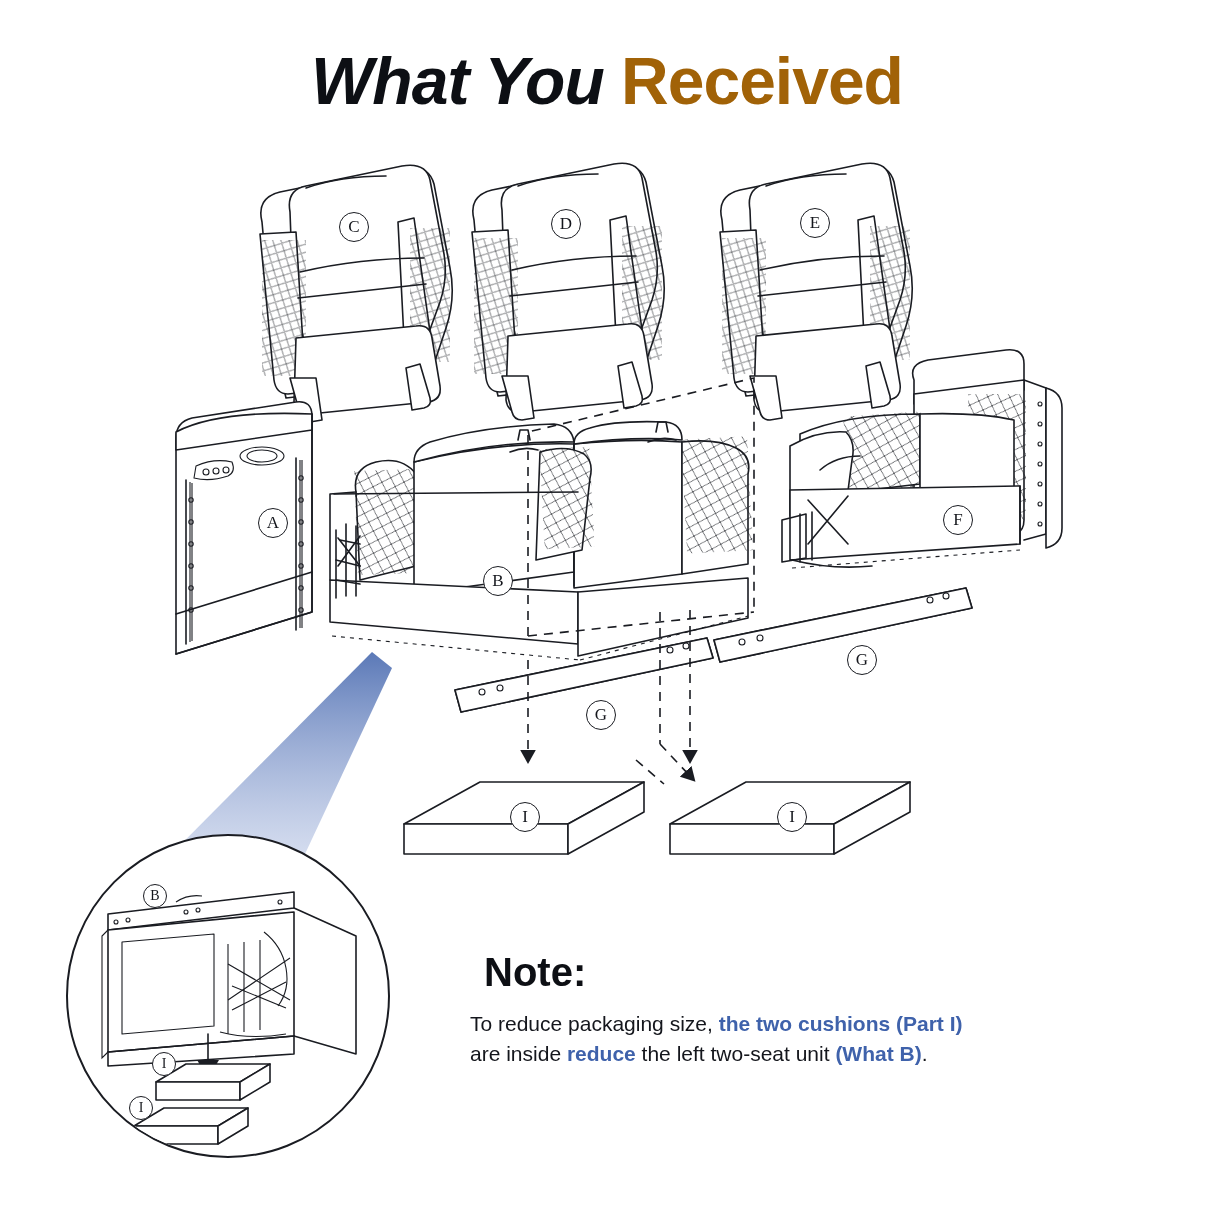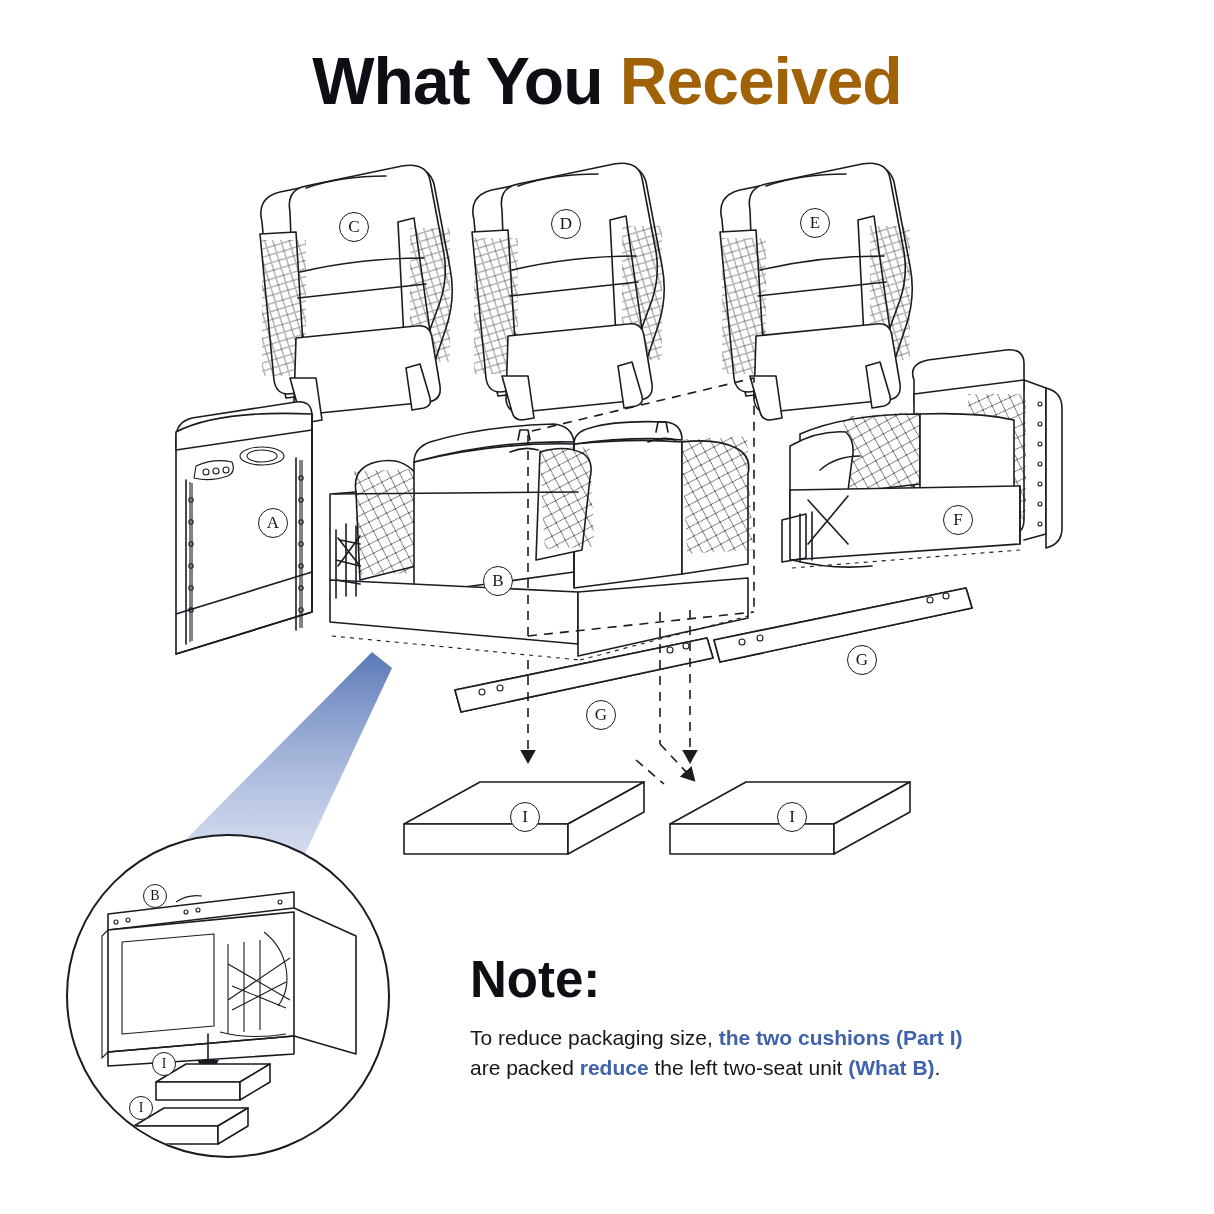--- a/index.html
+++ b/index.html
@@ -14,21 +14,21 @@
   .stage{position:absolute;inset:0;}
 
   
   #title{
     position:absolute;left:0;top:48px;width:1214px;
     text-align:center;
     font-size:66px;line-height:1;
     font-weight:bold;
     letter-spacing:-1px;
   }
-  #title .t1{color:#0d0f14;}
+  #title .t1{color:#0d0f14;font-style:italic;}
   #title .t2{color:#a16207;}
 
   
   svg.art{position:absolute;left:0;top:0;width:1214px;height:1214px;}
   .ln{fill:none;stroke:#1a1c22;stroke-width:1.6;stroke-linejoin:round;stroke-linecap:round;}
   .ln-t{fill:none;stroke:#1a1c22;stroke-width:1.1;}
   .fillw{fill:#ffffff;stroke:#1a1c22;stroke-width:1.6;stroke-linejoin:round;}
   .fillw-t{fill:#ffffff;stroke:#1a1c22;stroke-width:1.1;stroke-linejoin:round;}
   .dash{fill:none;stroke:#1a1c22;stroke-width:1.6;stroke-dasharray:9 7;}
   .hatch{stroke:#1a1c22;stroke-width:0.7;fill:none;}
@@ -45,22 +45,22 @@
     box-sizing:border-box;
     z-index:6;
   }
   .lbl.sm{width:24px;height:24px;font-size:14px;}
 
   
   #note{
     position:absolute;left:470px;top:950px;width:700px;
   }
   #note .note-h{
-    font-size:51px;font-weight:bold;color:#0d0f14;letter-spacing:0px;
-    margin:0 0 14px 0;
+    font-size:40px;font-weight:bold;color:#0d0f14;letter-spacing:0px;
+    margin:0 0 14px 14px;
   }
   #note .note-b{
     font-size:21px;line-height:1.42;color:#14161c;
   }
   .accent{color:#3f62ab;font-weight:bold;}
 
   
   #zoomcircle{
     position:absolute;left:66px;top:834px;width:320px;height:320px;
     border-radius:50%;border:2px solid #1a1c22;background:#fff;
@@ -333,18 +333,18 @@
   <div class="lbl sm" style="left:152px;top:1052px;z-index:7;">I</div>
   <div class="lbl sm" style="left:129px;top:1096px;z-index:7;">I</div>
 
   <div id="note">
     <div class="note-h">Note:</div>
     <div class="note-b">
       <div>
         <span>To reduce packaging size, </span><span class="accent">the two cushions (Part I)</span>
       </div>
       <div>
-        <span>are packed </span><span class="accent">reduce</span><span> the left two-seat unit </span><span class="accent">(What B)</span><span>.</span>
+        <span>are inside </span><span class="accent">reduce</span><span> the left two-seat unit </span><span class="accent">(What B)</span><span>.</span>
       </div>
     </div>
   </div>
 
 </div>
 
 </body></html>

